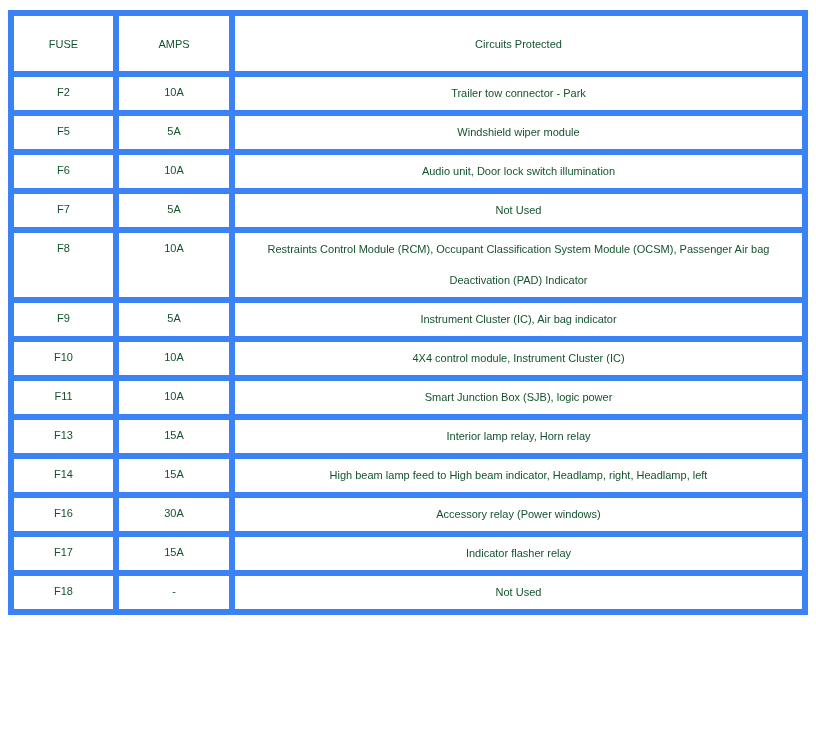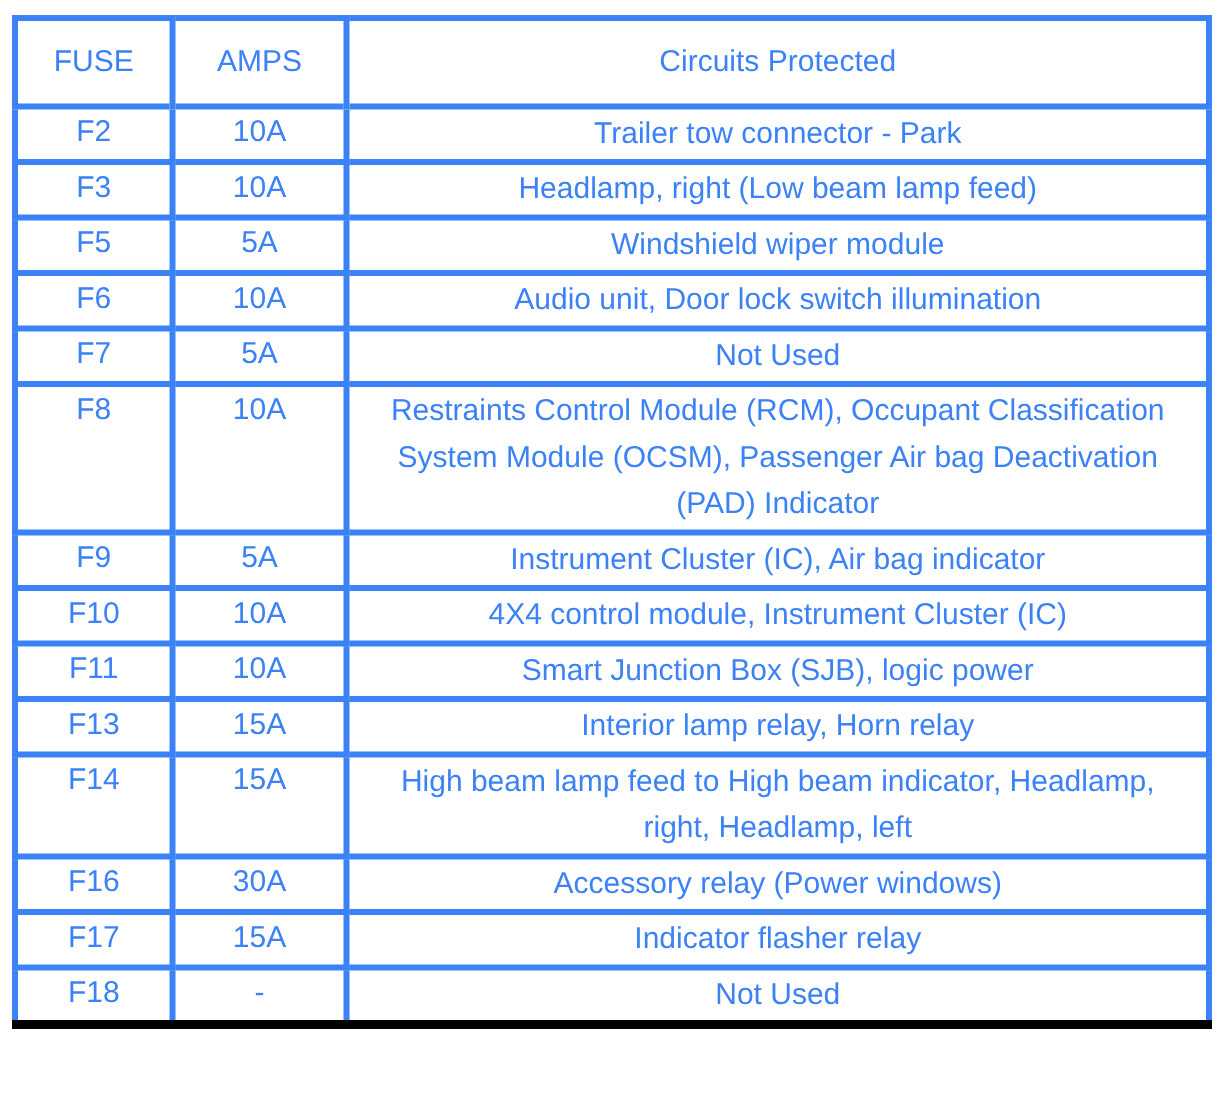--- a/index.html
+++ b/index.html
@@ -21,24 +21,24 @@
     border-collapse: collapse;
     width: 800px;
     table-layout: fixed;
     border: 3px solid #000000;
     border-bottom: 6px solid #000000;
   }
   col.col-fuse  { width: 105px; }
   col.col-amps  { width: 116px; }
   col.col-circ  { width: auto; }
   th, td {
-    border: 4px solid #3b82f6;
-    font-size: 20px;
+    border: 6px solid #3b82f6;
+    font-size: 11px;
     font-weight: 400;
-    color: #3b82f6;
+    color: #14532d;
     overflow: hidden;
   }
   thead th {
     height: 55px;
     border-bottom: 3px solid #000000;
     vertical-align: middle;
   }
   th.center, td.center {
     text-align: center;
     padding: 0 2px;
@@ -71,25 +71,20 @@
         <th class="center">FUSE</th>
         <th class="center">AMPS</th>
         <th class="left">Circuits Protected</th>
       </tr>
     </thead>
     <tbody>
         <tr>
           <td class="center">F2</td>
           <td class="center">10A</td>
           <td class="left">Trailer tow connector - Park</td>
-        </tr>
-        <tr>
-          <td class="center">F3</td>
-          <td class="center">10A</td>
-          <td class="left">Headlamp, right (Low beam lamp feed)</td>
         </tr>
         <tr>
           <td class="center">F5</td>
           <td class="center">5A</td>
           <td class="left">Windshield wiper module</td>
         </tr>
         <tr>
           <td class="center">F6</td>
           <td class="center">10A</td>
           <td class="left">Audio unit, Door lock switch illumination</td>

